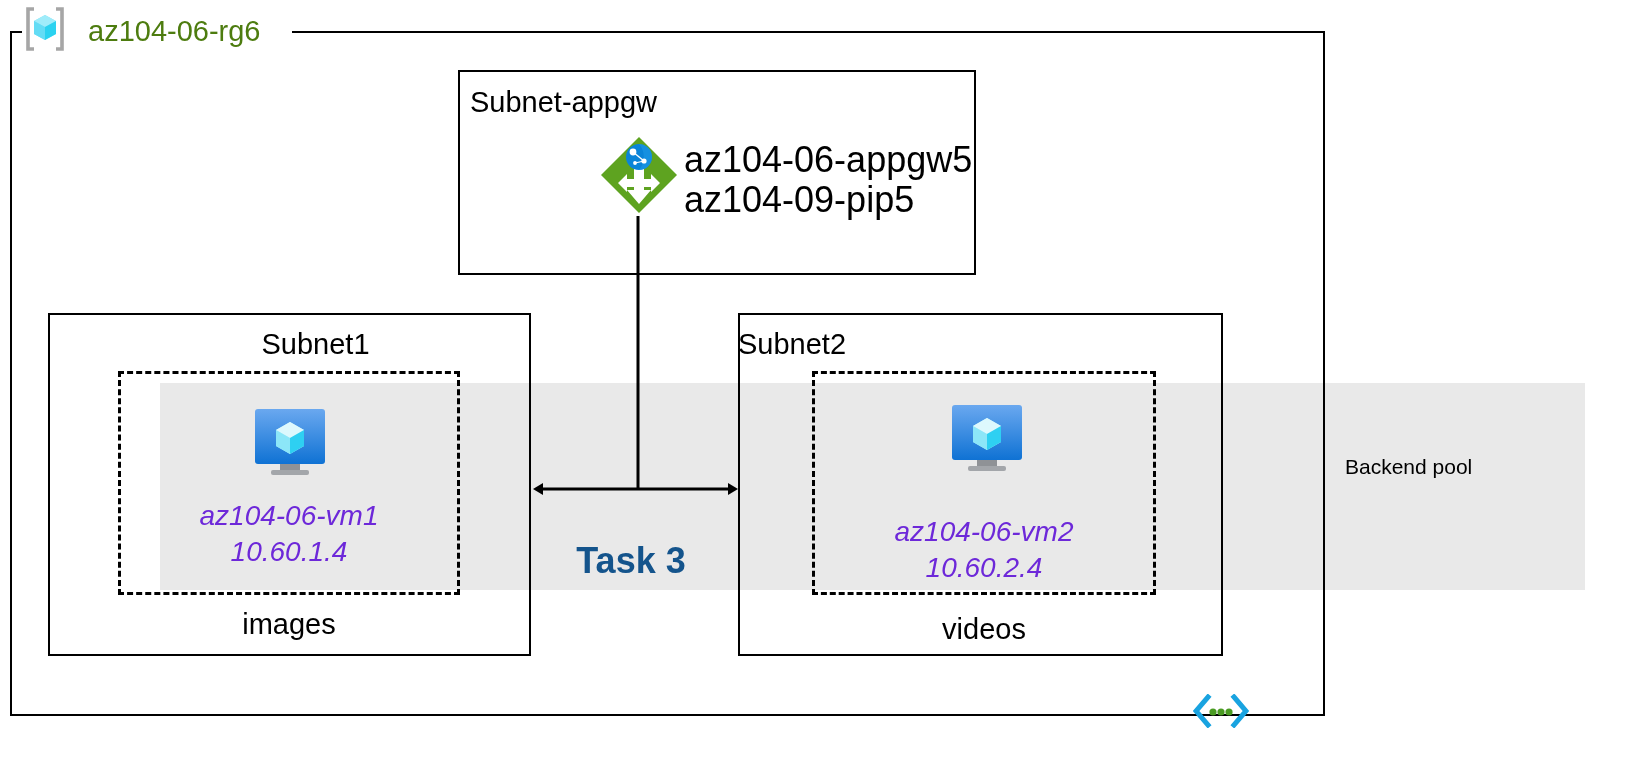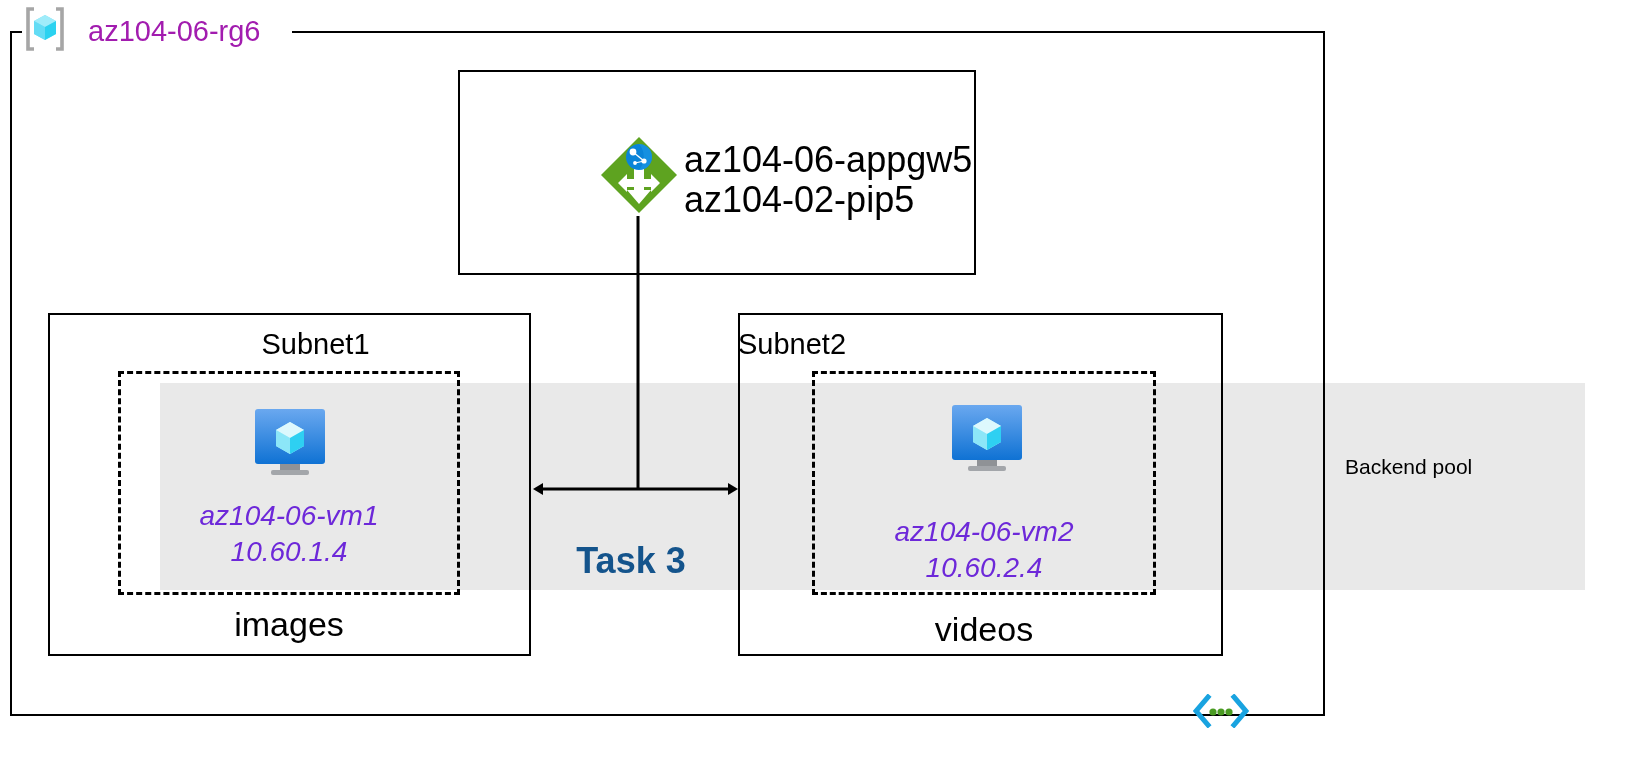--- a/index.html
+++ b/index.html
@@ -59,21 +59,21 @@
     height: 28px;
     background: #ffffff;
     z-index: 4;
   }
   .rg-title {
     position: absolute;
     left: 88px;
     top: 12px;
     font-size: 29px;
     line-height: 38px;
-    color: #a21caf;
+    color: #4d7c0f;
     z-index: 6;
     white-space: nowrap;
   }
   .rg-icon {
     position: absolute;
     left: 22px;
     top: 6px;
     width: 46px;
     height: 46px;
     z-index: 6;
@@ -152,21 +152,21 @@
     text-align: center;
     color: #6d28d9;
     z-index: 8;
     font-style: italic;
   }
   .vm1-text { left: 118px; top: 498px; width: 342px; }
   .vm2-text { left: 812px; top: 514px; width: 344px; }
 
   .sub-caption {
     position: absolute;
-    font-size: 34px;
+    font-size: 29px;
     line-height: 34px;
     text-align: center;
     color: #000;
     z-index: 8;
   }
   .images-caption { left: 118px; top: 607px; width: 342px; }
   .videos-caption { left: 812px; top: 612px; width: 344px; }
 
   
   .connector-svg {
@@ -220,20 +220,21 @@
       <path d="M34 3 L40 3 L40 43 L34 43" fill="none" stroke="#a6a6a6" stroke-width="3.6"></path>
       <polygon points="23,9 34,15 34,28 23,34 12,28 12,15" fill="#7fe4f7"></polygon>
       <polygon points="23,9 34,15 23,21 12,15" fill="#9fecfa"></polygon>
       <polygon points="23,21 34,15 34,28 23,34" fill="#2bd2f0"></polygon>
       <polygon points="23,21 12,15 12,28 23,34" fill="#63dcf5"></polygon>
     </svg>
   </div>
   <div class="rg-title">az104-06-rg6</div>
 
   <div class="subnet-box subnet-appgw-box"></div>
+  <div class="subnet-title subnet-appgw-title">Subnet-appgw</div>
 
   <div class="appgw-icon">
     <svg viewBox="0 0 82 82" width="82" height="82" xmlns="http://www.w3.org/2000/svg">
       <polygon points="41,3 79,41 41,79 3,41" fill="#5ea320"></polygon>
 
       <path d="M29 40 L20 49 L29 58 L29 53 L38 53 L38 45 L29 45 Z" fill="#ffffff"></path>
 
       <path d="M53 40 L62 49 L53 58 L53 53 L44 53 L44 45 L53 45 Z" fill="#ffffff"></path>
 
       <path d="M36 30 L46 30 L46 56 L53 56 L41 70 L29 56 L36 56 Z" fill="#ffffff"></path>
@@ -242,21 +243,21 @@
       <path d="M41 10 A13 13 0 0 1 41 36 A20 20 0 0 0 41 10 Z" fill="#1f9ae8" opacity="0.55"></path>
       <circle cx="35" cy="18" r="3.4" fill="#ffffff"></circle>
       <circle cx="46" cy="27" r="2.6" fill="#ffffff"></circle>
       <circle cx="37" cy="29" r="1.9" fill="#ffffff"></circle>
       <path d="M35 18 L46 27" stroke="#ffffff" stroke-width="1.3" fill="none"></path>
       <path d="M37 29 L46 27" stroke="#ffffff" stroke-width="1.1" fill="none"></path>
     </svg>
   </div>
   <div class="appgw-text">
     <div>az104-06-appgw5</div>
-    <div>az104-02-pip5</div>
+    <div>az104-09-pip5</div>
   </div>
 
   <div class="subnet-box subnet1-box"></div>
   <div class="subnet-title subnet1-title">Subnet1</div>
   <div class="dashed-box dashed1"></div>
 
   <div class="vm-icon vm1-icon">
     <svg viewBox="0 0 78 74" width="78" height="74" xmlns="http://www.w3.org/2000/svg">
       <defs>
         <linearGradient id="vmg1" x1="0" y1="0" x2="0" y2="1">

